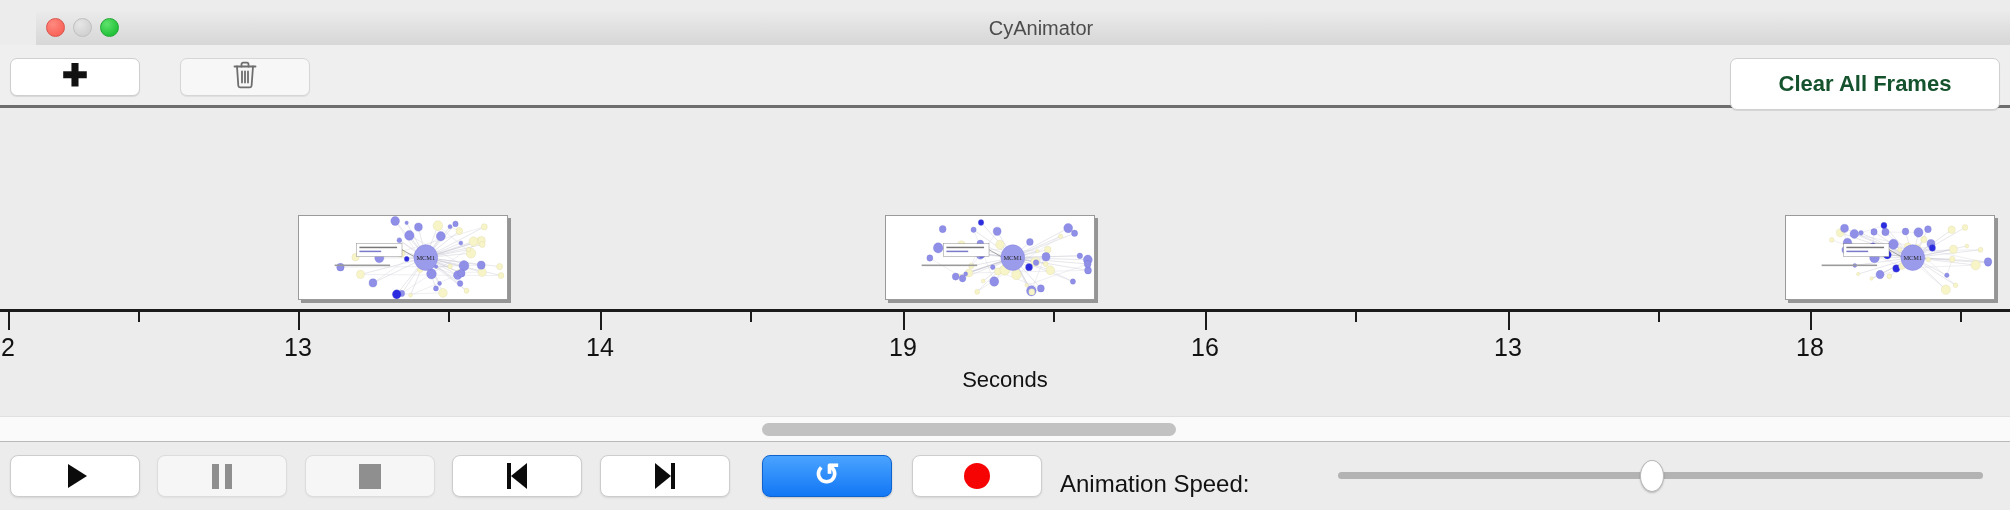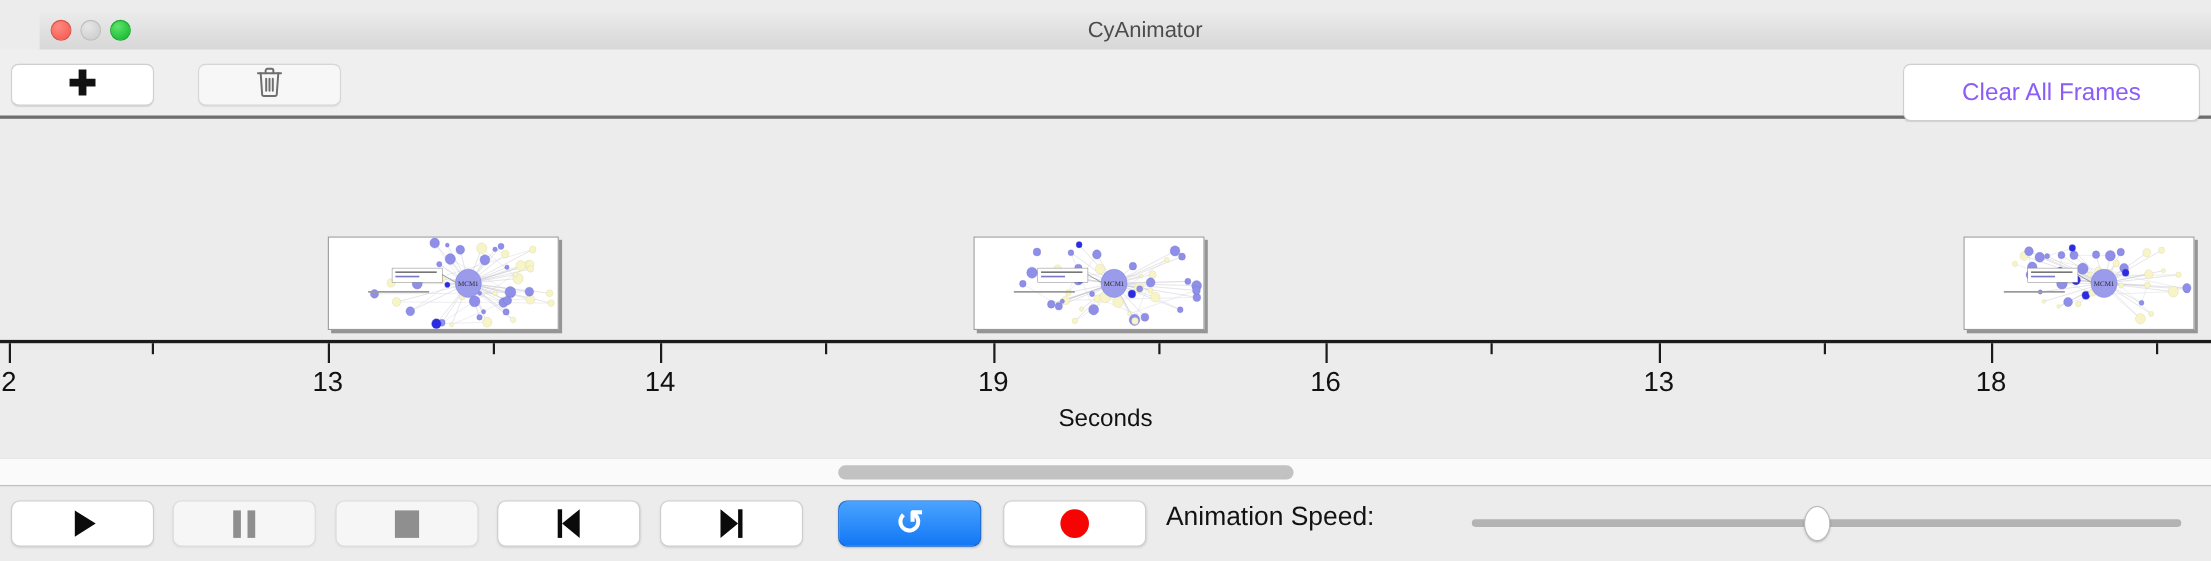--- a/index.html
+++ b/index.html
@@ -121,21 +121,22 @@
     background: #f7f7f7;
     border: 1px solid #d6d6d6;
     box-shadow: 0 1px 1px rgba(0,0,0,.07);
   }
   .tbtn.clear {
     right: 10px; top: 13px; width: 270px; height: 52px;
     background: #ffffff;
     border: 1px solid #cfcfcf;
     box-shadow: 0 1px 1px rgba(0,0,0,.10);
     font-size: 22px;
-    color: #8b5cf6;
+    color: #14532d;
+    font-weight: bold;
   }
   .glyph-plus {
     font-size: 31px; font-weight: bold; color: #111; line-height: 1;
     margin-top: -3px;
   }
 
   
   .timeline {
     position: absolute;
     top: 111px; left: 0;
@@ -256,21 +257,21 @@
     display:block; width:0;height:0;
     border-left: 16px solid #0b0b0b;
     border-top: 13px solid transparent;
     border-bottom: 13px solid transparent;
   }
   .ic-loop { font-size: 31px; color: #fff; line-height: 1; font-weight: 600; margin-top:-4px; }
   .ic-record { width: 26px; height: 26px; border-radius: 50%; background: #f60404; }
 
   .speed-label {
     position: absolute;
-    top: 6px; height: 42px; line-height: 42px;
+    top: 20px; height: 42px; line-height: 42px;
     font-size: 24px; color: #121212;
     white-space: nowrap;
   }
   .slider-track {
     position: absolute;
     height: 7px; border-radius: 4px;
     background: #b3b3b3;
     top: 29px;
   }
   .slider-thumb {

